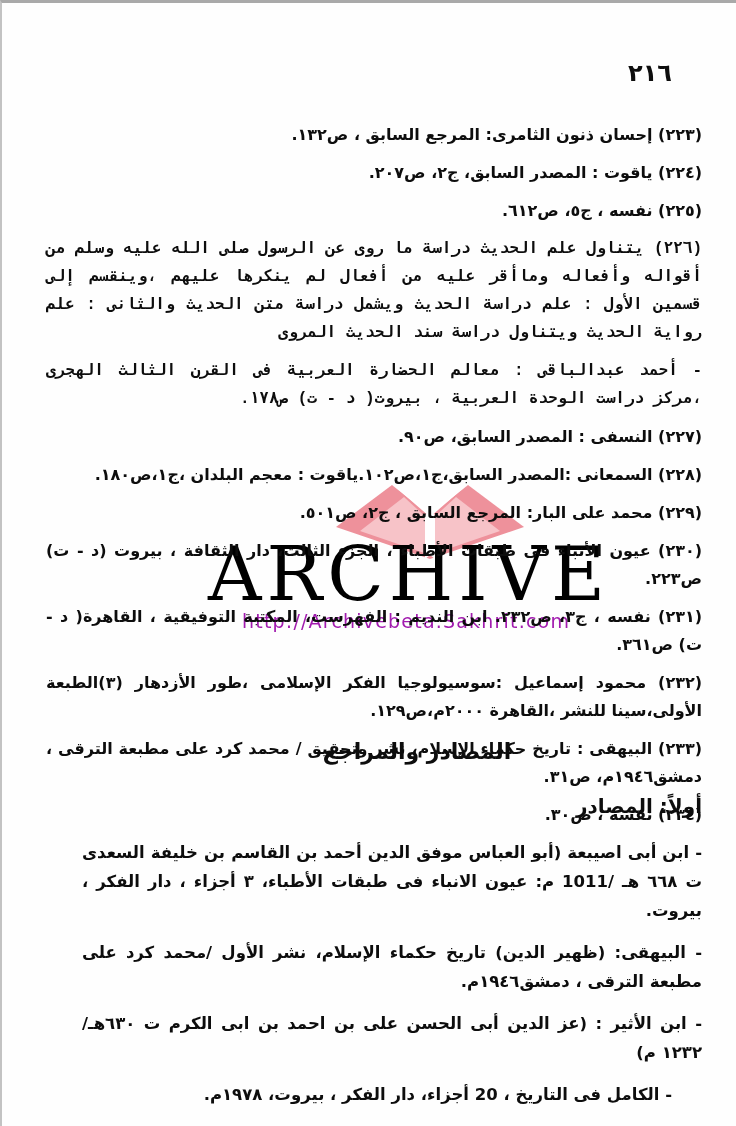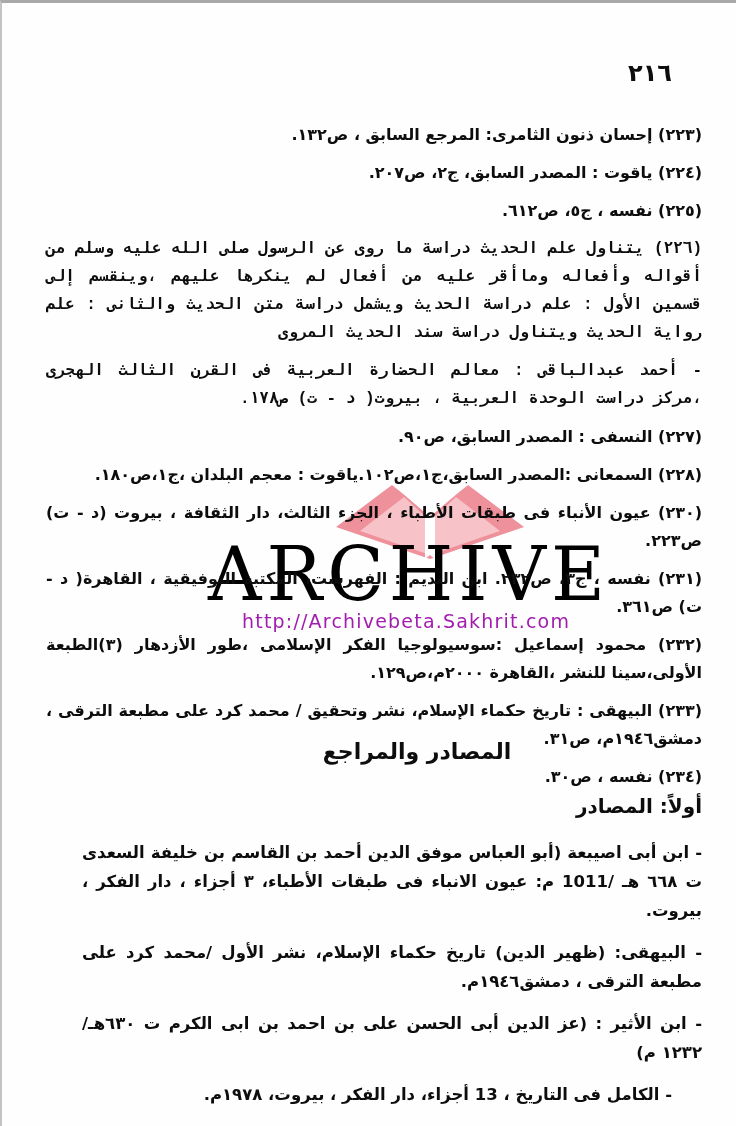--- a/index.html
+++ b/index.html
@@ -106,29 +106,30 @@
   <div class="page-number">٢١٦</div>
 
   <div class="footnotes">
     <p>(٢٢٣) إحسان ذنون الثامرى: المرجع السابق ، ص١٣٢.</p>
     <p>(٢٢٤) ياقوت : المصدر السابق، ج٢، ص٢٠٧.</p>
     <p>(٢٢٥) نفسه ، ج٥، ص٦١٢.</p>
     <p class="gap-before">(٢٢٦) يتناول علم الحديث دراسة ما روى عن الرسول صلى الله عليه وسلم من أقواله وأفعاله وماأقر عليه من أفعال لم ينكرها عليهم ،وينقسم إلى قسمين الأول : علم دراسة الحديث ويشمل دراسة متن الحديث والثانى : علم رواية الحديث ويتناول دراسة سند الحديث المروى</p>
     <p class="gap-before">- أحمد عبدالباقى : معالم الحضارة العربية فى القرن الثالث الهجرى ،مركز دراست الوحدة العربية ، بيروت( د - ت) ص١٧٨.</p>
     <p>(٢٢٧) النسفى : المصدر السابق، ص٩٠.</p>
     <p>(٢٢٨) السمعانى :المصدر السابق،ج١،ص١٠٢.ياقوت : معجم البلدان ،ج١،ص١٨٠.</p>
+    <p>(٢٢٩) محمد على البار: المرجع السابق ، ج٢، ص٥٠١.</p>
     <p>(٢٣٠) عيون الأنباء فى طبقات الأطباء ، الجزء الثالث، دار الثقافة ، بيروت (د - ت) ص٢٢٣.</p>
     <p>(٢٣١) نفسه ، ج٣، ص٢٣٢. ابن النديم : الفهرست، المكتبة التوفيقية ، القاهرة( د - ت) ص٣٦١.</p>
     <p>(٢٣٢) محمود إسماعيل :سوسيولوجيا الفكر الإسلامى ،طور الأزدهار (٣)الطبعة الأولى،سينا للنشر ،القاهرة ٢٠٠٠م،ص١٢٩.</p>
     <p>(٢٣٣) البيهقى : تاريخ حكماء الإسلام، نشر وتحقيق / محمد كرد على مطبعة الترقى ، دمشق١٩٤٦م، ص٣١.</p>
     <p>(٢٣٤) نفسه ، ص٣٠.</p>
   </div>
 
   <div class="bibliography">
     <h2 class="bib-heading">المصادر والمراجع</h2>
     <h3 class="bib-subheading">أولاً: المصادر</h3>
     <p class="entry">- ابن أبى اصيبعة (أبو العباس موفق الدين أحمد بن القاسم بن خليفة السعدى ت ٦٦٨ هـ /1011 م: عيون الانباء فى طبقات الأطباء، ٣ أجزاء ، دار الفكر ، بيروت.</p>
     <p class="entry">- البيهقى: (ظهير الدين) تاريخ حكماء الإسلام، نشر الأول /محمد كرد على مطبعة الترقى ، دمشق١٩٤٦م.</p>
     <p class="entry">- ابن الأثير : (عز الدين أبى الحسن على بن احمد بن ابى الكرم ت ٦٣٠هـ/ ١٢٣٢ م)</p>
-    <p class="entry entry-indent">- الكامل فى التاريخ ، 13 أجزاء، دار الفكر ، بيروت، ١٩٧٨م.</p>
+    <p class="entry entry-indent">- الكامل فى التاريخ ، 20 أجزاء، دار الفكر ، بيروت، ١٩٧٨م.</p>
   </div>
 
 </div>
 
 </body></html>

